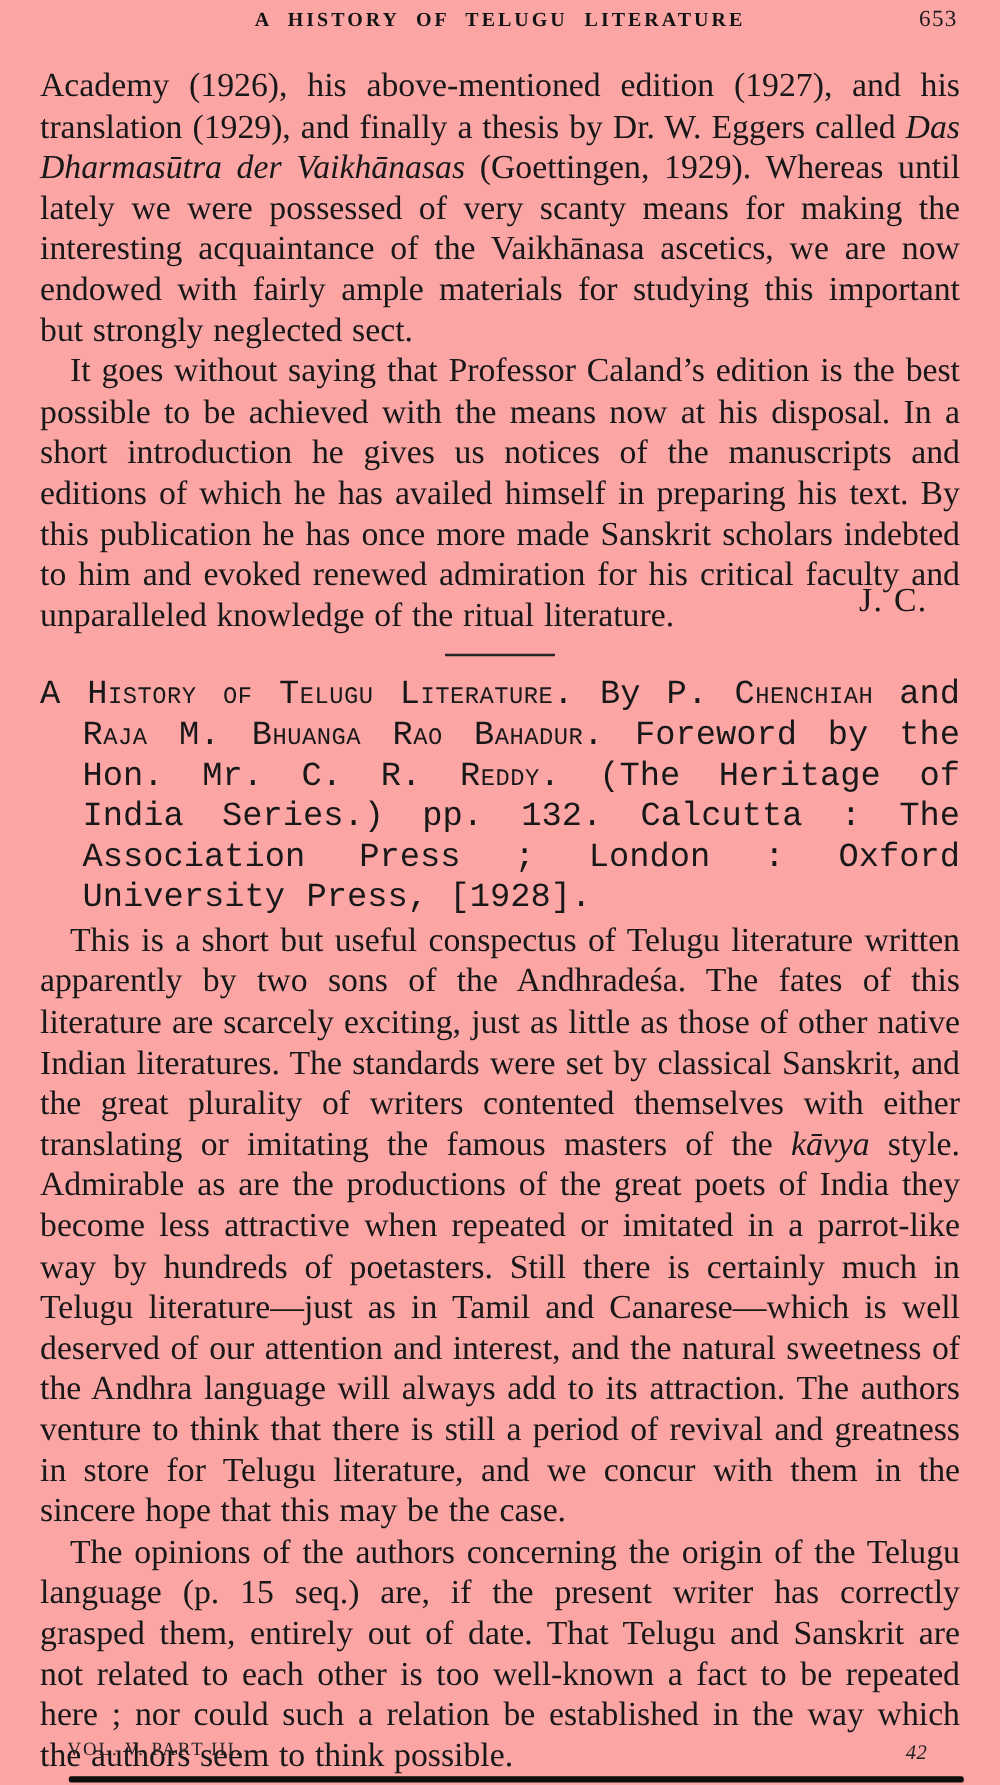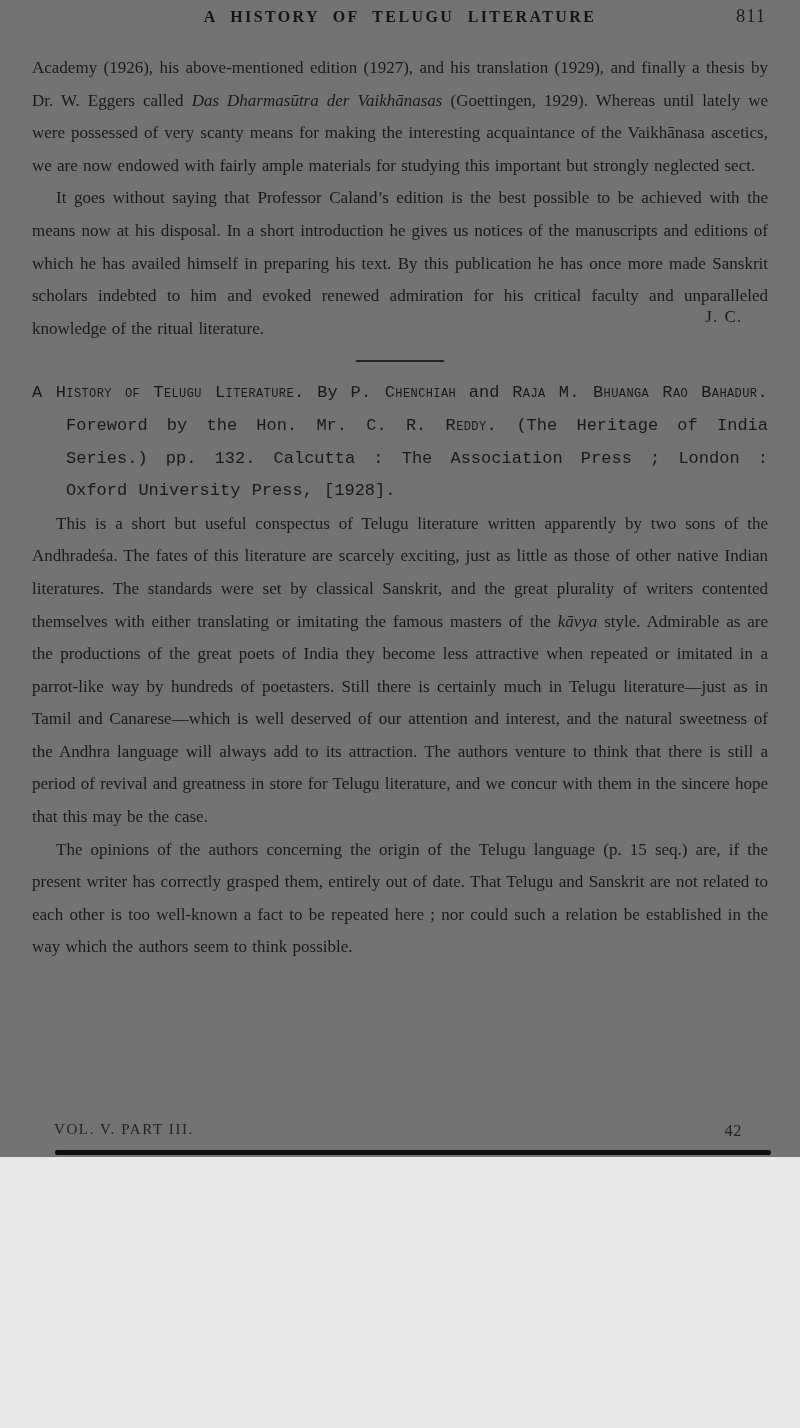--- a/index.html
+++ b/index.html
@@ -1,21 +1,21 @@
 <!DOCTYPE html>
 <html><head>
 <meta charset="utf-8">
 <style>
   html, body { margin: 0; padding: 0; background: #e8e8e8; }
   .page {
     position: relative;
     width: 800px;
-    height: 1157px;
+    height: 1428px;
     margin: 0 auto;
-    background: #737373;
+    background: #fca5a5;
     color: #1a1a1a;
     font-family: "Liberation Serif", "DejaVu Serif", serif;
     overflow: hidden;
     box-sizing: border-box;
   }
 
   
   .running-head {
     position: absolute;
     top: 6px; left: 32px; right: 32px;
@@ -38,21 +38,21 @@
   }
 
   
   .body-text {
     position: absolute;
     top: 52px; left: 32px; right: 32px;
   }
   .para {
     position: relative;
     margin: 0;
-    font-size: 17px;
+    font-size: 27px;
     line-height: 32.6px;
     text-align: justify;
     word-spacing: 1px;
     color: #181818;
   }
   .para.indent  { text-indent: 24px; }
   .para.noindent { text-indent: 0; }
   .para.hang {
     padding-left: 34px;
     text-indent: -34px;
@@ -81,41 +81,41 @@
 
   
   .page-footer {
     position: absolute;
     bottom: 16px; left: 32px; right: 32px;
     font-size: 15px;
     letter-spacing: 1.6px;
     color: #222;
   }
   .foot-left { margin-left: 22px; }
-  .foot-right { float: right; margin-right: 26px; font-size: 16.5px; letter-spacing: 0.5px; }
+  .foot-right { float: right; margin-right: 26px; font-size: 16.5px; letter-spacing: 0.5px; font-style: italic; }
 
   
   .scan-edge {
     position: absolute;
     bottom: 2px;
     left: 55px;
     width: 716px;
     height: 5px;
     background: #0d0d0d;
     border-radius: 2px;
   }
 </style>
 </head>
 <body>
 
 <div class="page">
 
   <header class="running-head">
     <div class="head-title">A HISTORY OF TELUGU LITERATURE</div>
-    <div class="head-page">811</div>
+    <div class="head-page">653</div>
   </header>
 
   <main class="body-text">
       <p class="para noindent"><span>Academy (1926), his above-mentioned edition (1927), and his translation (1929), and finally a thesis by Dr. W. Eggers called </span><span class="it">Das Dharmasūtra der Vaikhānasas</span><span> (Goettingen, 1929). Whereas until lately we were possessed of very scanty means for making the interesting acquaintance of the Vaikhānasa ascetics, we are now endowed with fairly ample materials for studying this important but strongly neglected sect.</span></p>
       <p class="para indent"><span>It goes without saying that Professor Caland’s edition is the best possible to be achieved with the means now at his disposal. In a short introduction he gives us notices of the manuscripts and editions of which he has availed himself in preparing his text. By this publication he has once more made Sanskrit scholars indebted to him and evoked renewed admiration for his critical faculty and unparalleled knowledge of the ritual literature.</span><span class="sig">J. C.</span></p>
       <div class="divider"></div>
       <p class="para hang"><span class="sc">A History of Telugu Literature.</span><span> By </span><span class="sc">P. Chenchiah</span><span> and </span><span class="sc">Raja M. Bhuanga Rao Bahadur.</span><span> Foreword by the Hon. Mr. C. R. </span><span class="sc">Reddy.</span><span> (The Heritage of India Series.) pp. 132. Calcutta : The Association Press ; London : Oxford University Press, [1928].</span></p>
       <p class="para indent"><span>This is a short but useful conspectus of Telugu literature written apparently by two sons of the Andhradeśa. The fates of this literature are scarcely exciting, just as little as those of other native Indian literatures. The standards were set by classical Sanskrit, and the great plurality of writers contented themselves with either translating or imitating the famous masters of the </span><span class="it">kāvya</span><span> style. Admirable as are the productions of the great poets of India they become less attractive when repeated or imitated in a parrot-like way by hundreds of poetasters. Still there is certainly much in Telugu literature—just as in Tamil and Canarese—which is well deserved of our attention and interest, and the natural sweetness of the Andhra language will always add to its attraction. The authors venture to think that there is still a period of revival and greatness in store for Telugu literature, and we concur with them in the sincere hope that this may be the case.</span></p>
       <p class="para indent"><span>The opinions of the authors concerning the origin of the Telugu language (p. 15 seq.) are, if the present writer has correctly grasped them, entirely out of date. That Telugu and Sanskrit are not related to each other is too well-known a fact to be repeated here ; nor could such a relation be established in the way which the authors seem to think possible.</span></p>
     </main>

